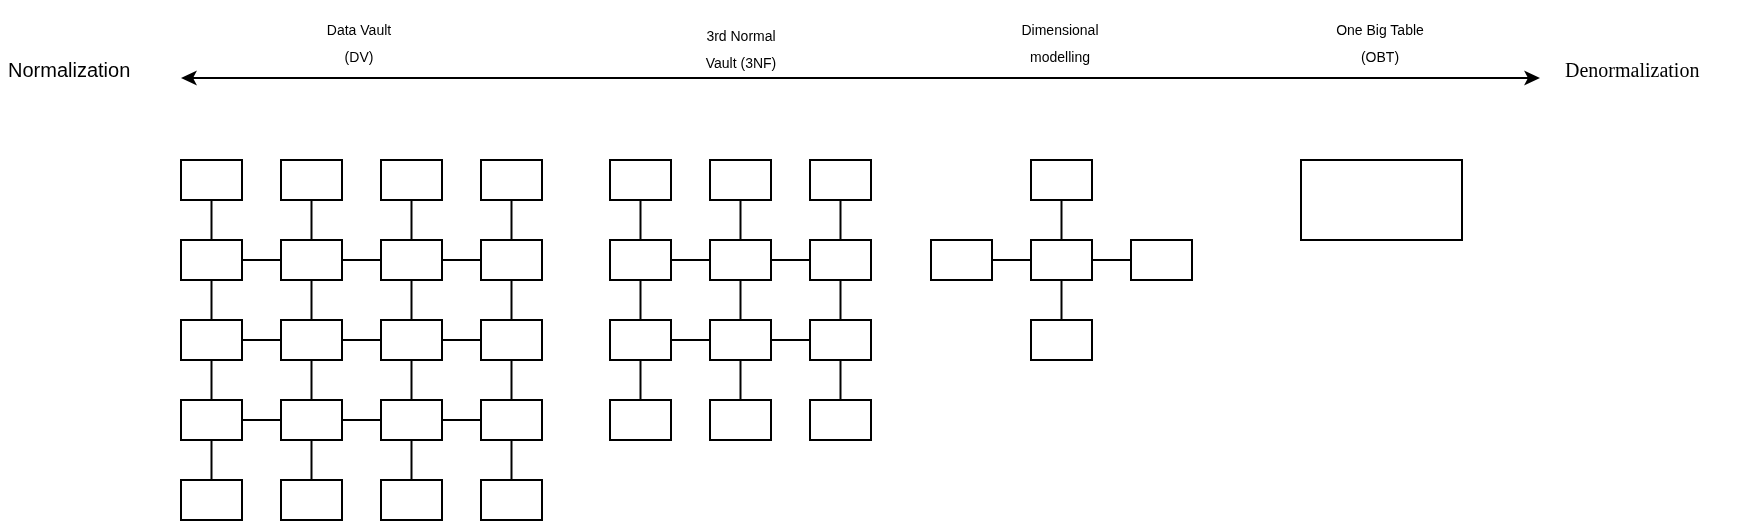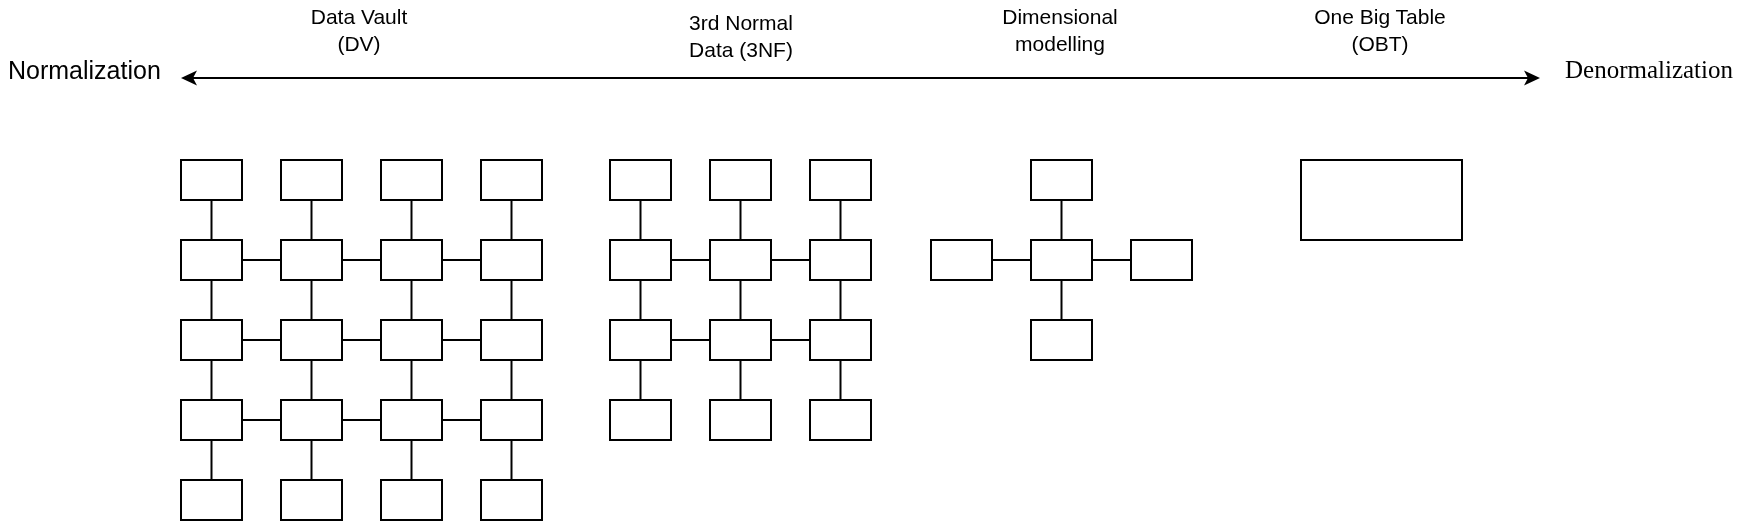--- a/index.html
+++ b/index.html
@@ -9,32 +9,32 @@
     height: 524px;
     background: #ffffff;
     font-family: "Liberation Sans", sans-serif;
     color: #000000;
     overflow: hidden;
   }
   #shapes { position: absolute; left: 0; top: 0; }
   .axis-label {
     position: absolute;
     top: 58px;
-    font-size: 25px;
+    font-size: 20px;
     line-height: 24px;
     white-space: nowrap;
   }
   .axis-label.left  { left: 8px; }
   .axis-label.right { left: 1565px; font-family: Liberation Serif, serif; }
   .cat-label {
     position: absolute;
-    top: 3px;
+    top: 17px;
     width: 220px;
     text-align: center;
-    font-size: 21px;
+    font-size: 14px;
     line-height: 27px;
     white-space: nowrap;
   }
   .cat-1 { left: 249px; }
   .cat-2 { left: 631px; margin-top: 6px; }
   .cat-3 { left: 950px; }
   .cat-4 { left: 1270px; }
 </style>
 </head>
 <body>
@@ -147,21 +147,21 @@
 
   <div class="axis-label right">Denormalization</div>
 
   <div class="cat-label cat-1">
     <div>Data Vault</div>
     <div>(DV)</div>
   </div>
 
   <div class="cat-label cat-2">
     <div>3rd Normal</div>
-    <div>Data (3NF)</div>
+    <div>Vault (3NF)</div>
   </div>
 
   <div class="cat-label cat-4">
     <div>One Big Table</div>
     <div>(OBT)</div>
   </div>
 
   <div class="cat-label cat-3">
     <div>Dimensional</div>
     <div>modelling</div>

